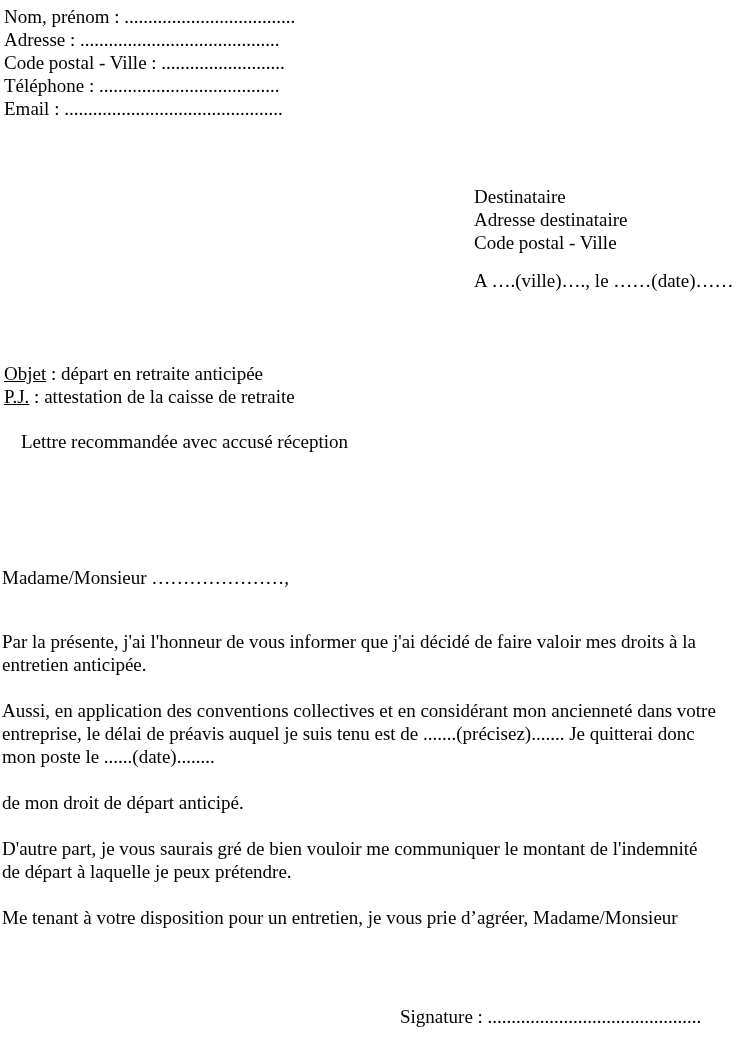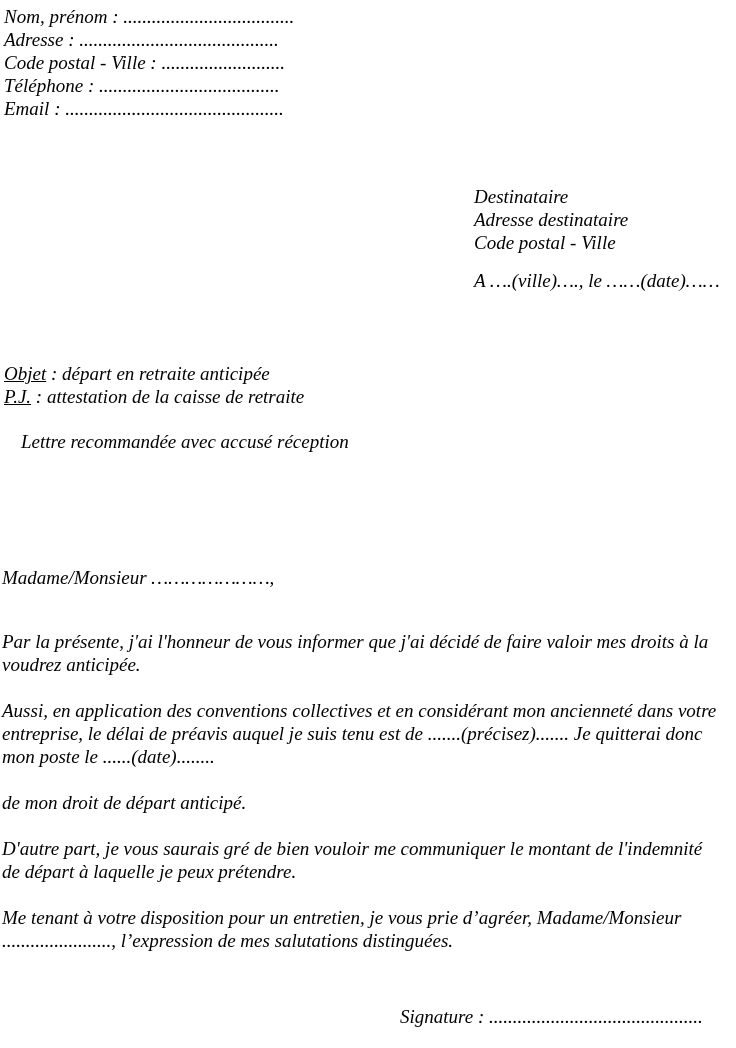--- a/index.html
+++ b/index.html
@@ -6,21 +6,20 @@
   .page {
     position: relative;
     width: 736px;
     height: 1048px;
     background: #ffffff;
     color: #000000;
     font-family: "Liberation Serif", "DejaVu Serif", serif;
     font-size: 19px;
     line-height: 23px;
     overflow: hidden;
-    font-style: italic;
   }
   .block { position: absolute; }
   .line { white-space: nowrap; height: 23px; }
   .u { text-decoration: underline; }
 
   .sender     { left: 4px;   top: 5px; }
   .recipient  { left: 474px; top: 185px; }
   .place-date { left: 474px; top: 269px; text-align: center; }
   .reference  { left: 4px;   top: 362px; }
   .notice     { left: 21px;   top: 430px; }
@@ -54,35 +53,34 @@
     <div class="line"><span class="u">Objet</span><span> : départ en retraite anticipée</span></div>
     <div class="line"><span class="u">P.J.</span><span> : attestation de la caisse de retraite</span></div>
   </div>
 
   <div class="block notice line">Lettre recommandée avec accusé réception</div>
 
   <div class="block body-block">
     <div class="line salutation">Madame/Monsieur …………………,</div>
     <div class="para">
         <div class="line">Par la présente, j'ai l'honneur de vous informer que j'ai décidé de faire valoir mes droits à la</div>
-        <div class="line">voudrez anticipée.</div>
+        <div class="line">entretien anticipée.</div>
       </div>
     <div class="para">
         <div class="line">Aussi, en application des conventions collectives et en considérant mon ancienneté dans votre</div>
         <div class="line">entreprise, le délai de préavis auquel je suis tenu est de .......(précisez)....... Je quitterai donc</div>
         <div class="line">mon poste le ......(date)........</div>
       </div>
     <div class="para">
         <div class="line">de mon droit de départ anticipé.</div>
       </div>
     <div class="para">
         <div class="line">D'autre part, je vous saurais gré de bien vouloir me communiquer le montant de l'indemnité</div>
         <div class="line">de départ à laquelle je peux prétendre.</div>
       </div>
     <div class="para">
         <div class="line">Me tenant à votre disposition pour un entretien, je vous prie d’agréer, Madame/Monsieur</div>
-        <div class="line">......................., l’expression de mes salutations distinguées.</div>
       </div>
   </div>
 
   <div class="block signature line">Signature : .............................................</div>
 
 </div>
 
 </body></html>

